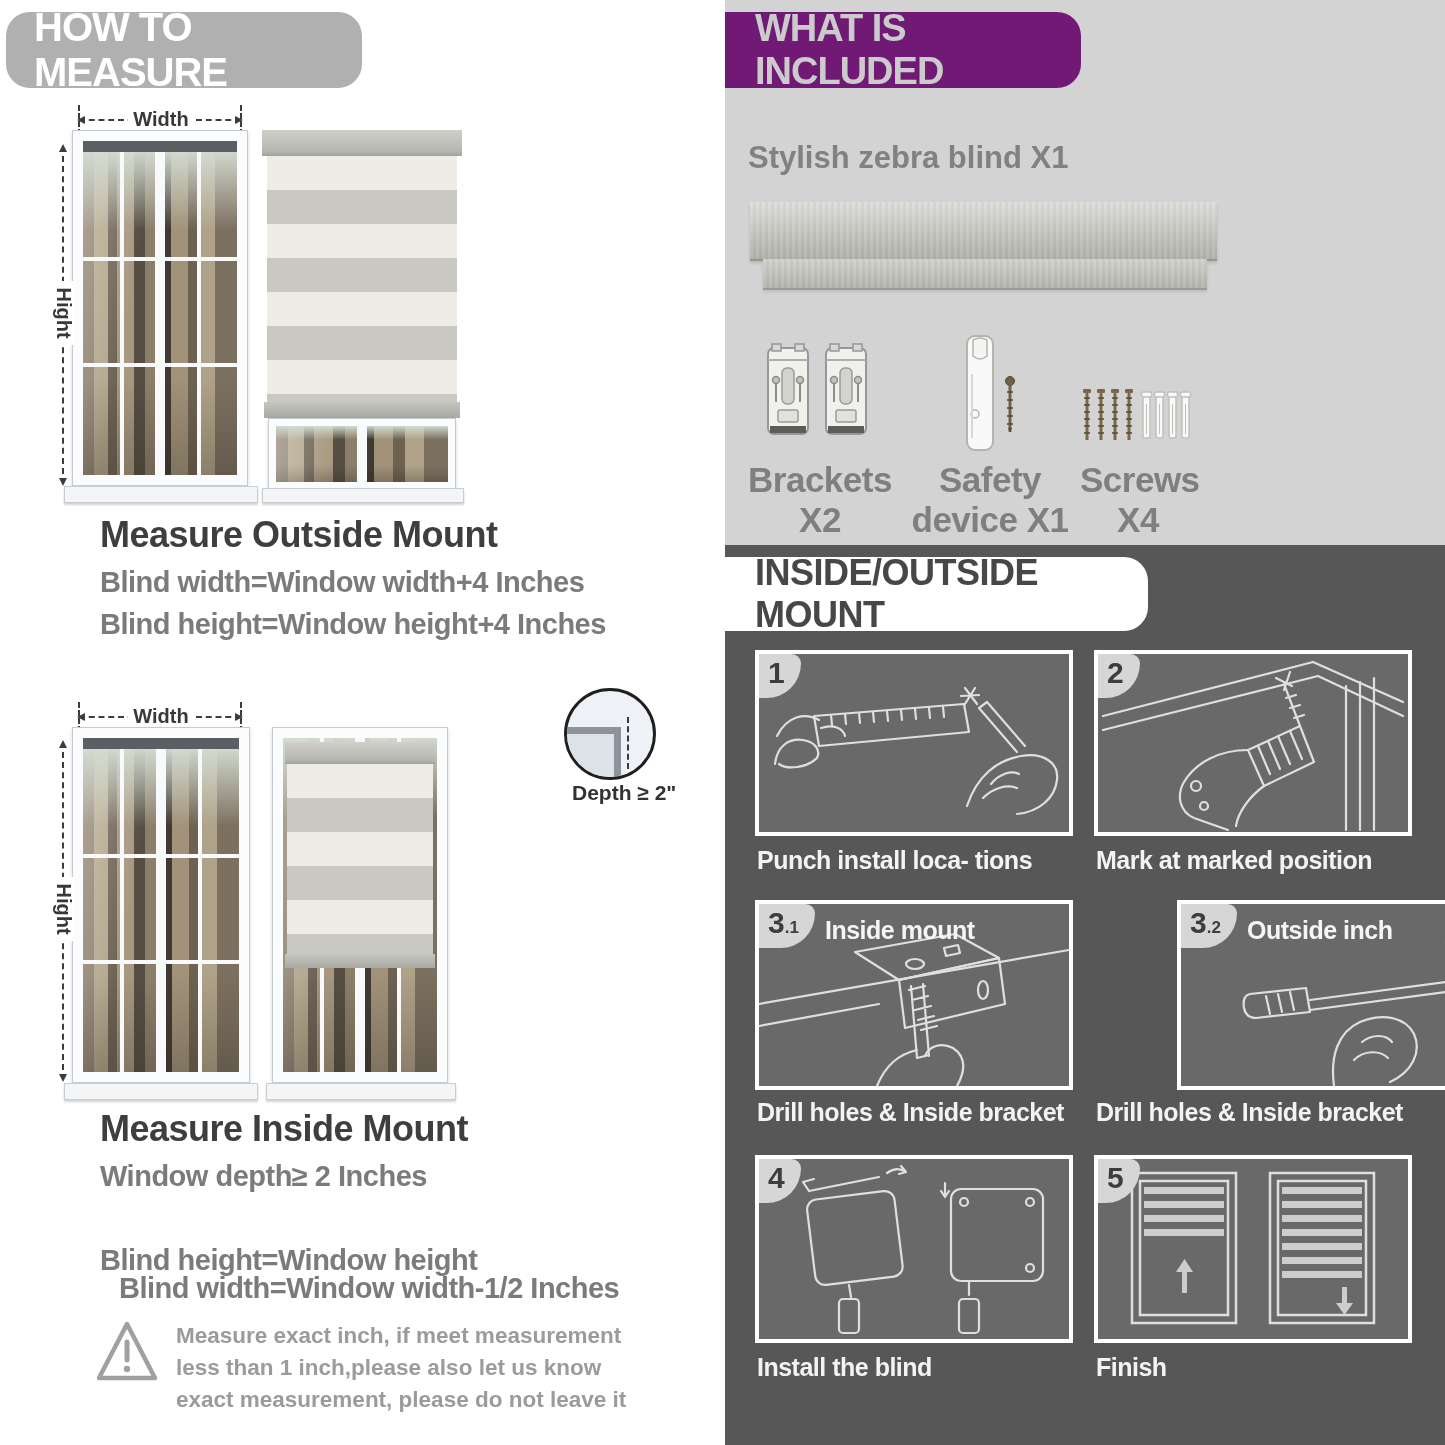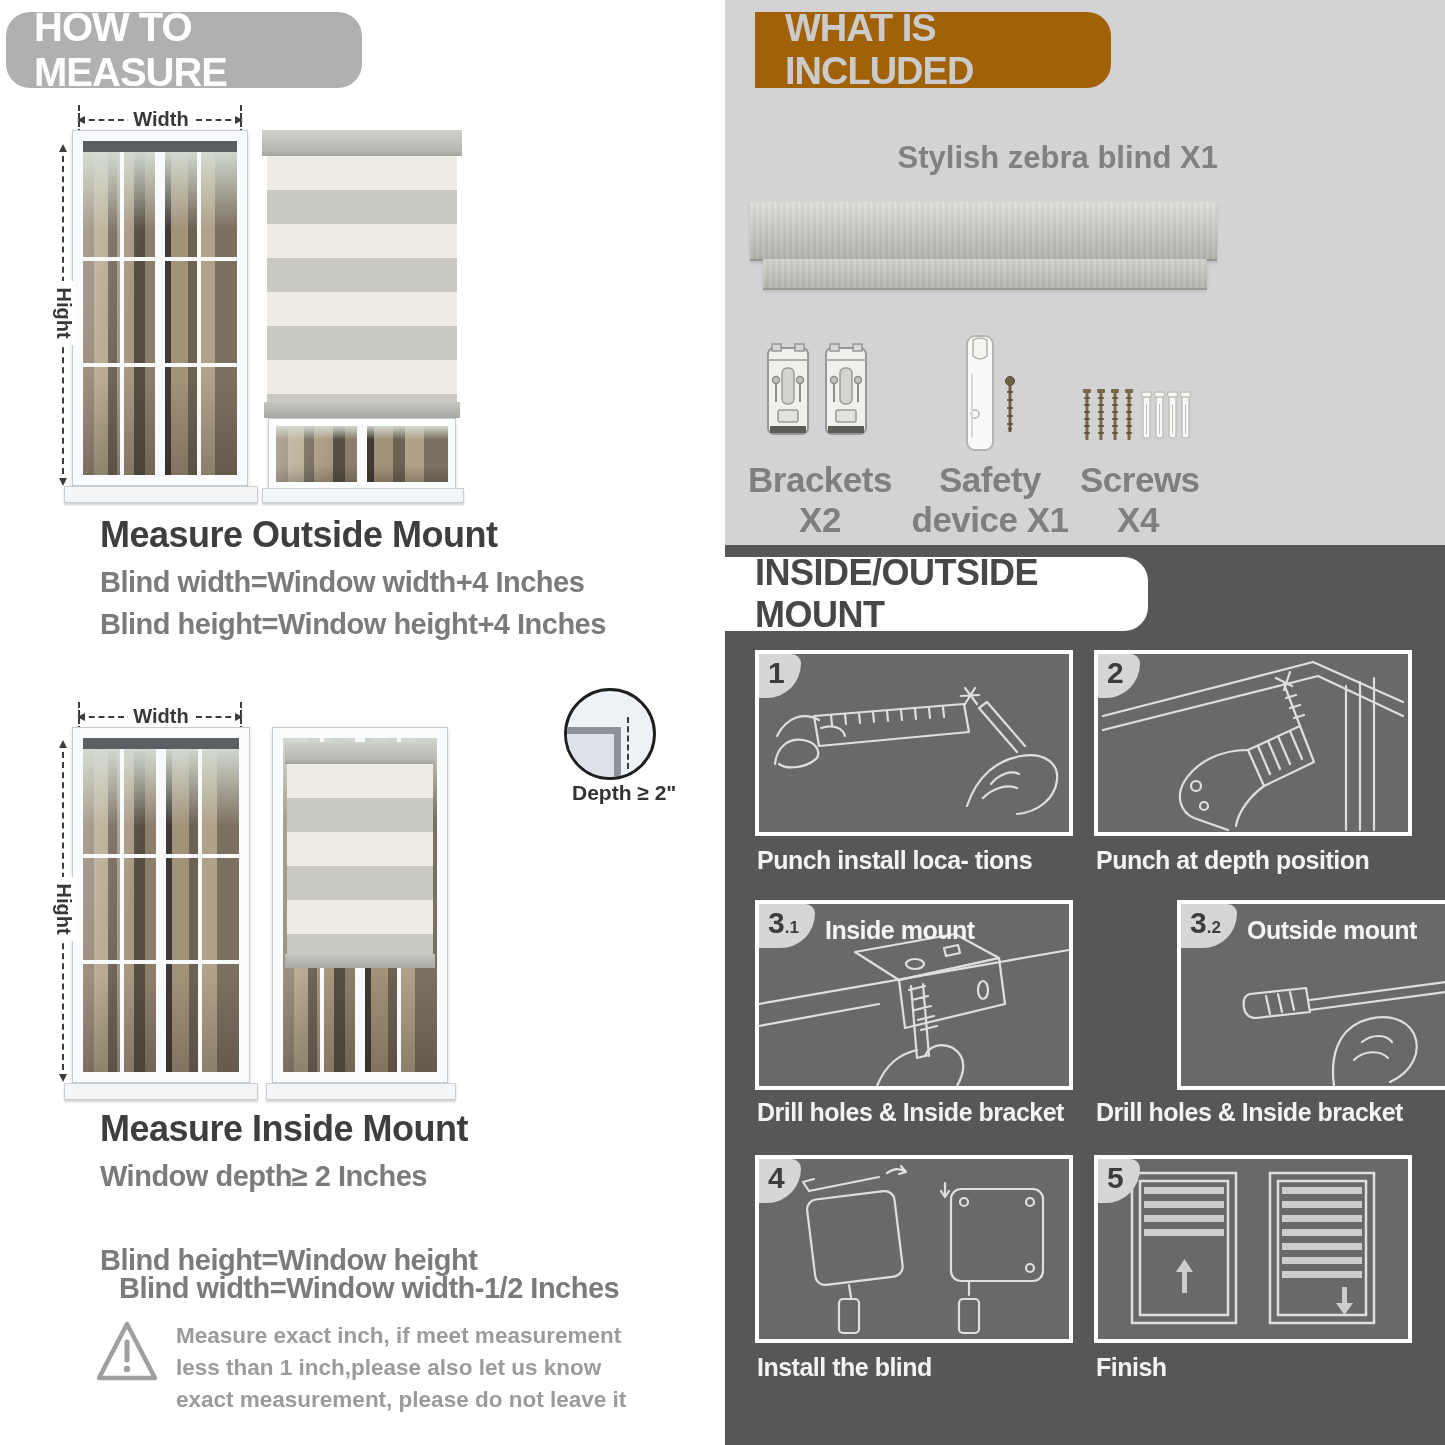--- a/index.html
+++ b/index.html
@@ -4,21 +4,21 @@
 <style>
   html,body{margin:0;padding:0;background:#ffffff;}
   .page{position:relative;width:1445px;height:1445px;overflow:hidden;background:#ffffff;
         font-family:"Liberation Sans","DejaVu Sans",sans-serif;}
   .abs{position:absolute;}
 
   
   .hdr-left{left:6px;top:12px;width:356px;height:76px;background:var(--header-gray,#b0b0b0);
             border-radius:24px;display:flex;align-items:center;}
   .hdr-left span{color:#ffffff;font-weight:bold;font-size:40px;letter-spacing:-1px;padding-left:28px;}
-  .hdr-right{left:755px;top:12px;width:356px;height:76px;background:#a16207;
+  .hdr-right{left:725px;top:12px;width:356px;height:76px;background:#701a75;
              border-radius:0 24px 24px 0;display:flex;align-items:center;}
   .hdr-right span{color:#cbcbcb;font-weight:bold;font-size:38px;letter-spacing:-1px;padding-left:30px;}
   .hdr-mount{left:725px;top:557px;width:423px;height:74px;background:#ffffff;
              border-radius:0 24px 24px 0;display:flex;align-items:center;}
   .hdr-mount span{color:#474747;font-weight:bold;font-size:36px;letter-spacing:-0.5px;padding-left:30px;}
 
   
   .right-top{left:725px;top:0;width:720px;height:545px;background:var(--light-bg,#d3d3d3);}
   .right-dark{left:725px;top:545px;width:720px;height:900px;background:var(--dark-bg,#575757);}
 
@@ -68,21 +68,21 @@
 
   
   .mag{width:86px;height:86px;border-radius:50%;border:3px solid #1f1f1f;background:#eef1f5;overflow:hidden;}
   .mag .band-h{position:absolute;left:-6px;top:36px;width:60px;height:7px;background:#8e939b;}
   .mag .band-v{position:absolute;left:47px;top:36px;width:7px;height:60px;background:#8e939b;}
   .mag .inner{position:absolute;left:-6px;top:43px;width:53px;height:60px;background:#dde2e8;}
   .mag .dline{position:absolute;left:60px;top:26px;height:52px;border-left:2px dashed #3a3a3a;}
   .dlabel{color:#333333;font-weight:bold;font-size:21px;}
 
   
-  .prod-label{color:#818181;font-weight:bold;font-size:31px;text-align:right;}
+  .prod-label{color:#818181;font-weight:bold;font-size:31px;text-align:left;}
   .cassette-big{background:
      repeating-linear-gradient(90deg, rgba(255,255,255,.05) 0 3px, rgba(0,0,0,.03) 3px 6px),
      linear-gradient(180deg,#dededa 0%,#cacac5 45%,#b2b2ac 100%);
      border-bottom:2px solid #96968f;box-shadow:0 2px 3px rgba(0,0,0,.12);}
   .rail-big{background:
      repeating-linear-gradient(90deg, rgba(255,255,255,.05) 0 3px, rgba(0,0,0,.03) 3px 6px),
      linear-gradient(180deg,#d2d2cd 0%,#b5b5af 100%);
      border-bottom:2px solid #9b9b94;box-shadow:0 2px 3px rgba(0,0,0,.10);}
   .item-label{color:#7f7f7f;font-weight:bold;font-size:35px;text-align:center;letter-spacing:-0.5px;}
 
@@ -316,21 +316,21 @@
         <path d="M188,44 l10,-3 M192,54 l10,-3 M196,64 l10,-3"></path>
         <path d="M202,72 L216,108 L166,132 L150,96 Z"></path>
         <path d="M160,92 l12,28 M170,87 l12,28 M180,82 l12,28 M192,77 l12,28"></path>
         <path d="M150,96 C122,96 98,108 86,128 C78,142 82,158 96,164 L130,176 M166,132 C152,142 140,158 138,172"></path>
         <circle cx="98" cy="132" r="5"></circle>
           <circle cx="106" cy="152" r="4"></circle>
       </g>
     </svg>
     <div class="badge"><span>2</span></div>
   </div>
-  <div class="abs caption" style="left:1096px;top:846px;width:320px;">Punch at  depth position</div>
+  <div class="abs caption" style="left:1096px;top:846px;width:320px;">Mark at  marked position</div>
 
   <div class="abs panel" style="left:755px;top:900px;width:318px;height:190px;">
     <svg class="stepsvg" viewBox="0 0 310 182">
       <g stroke="#ececec" fill="none" stroke-width="2.2" stroke-linecap="round" stroke-linejoin="round" opacity="0.9">
         <path d="M0,100 L310,46 M0,122 L120,100"></path>
         <path d="M96,48 L196,30 L240,54 L140,76 Z"></path>
         <path d="M140,76 L240,54 L246,100 L146,124 Z"></path>
         <ellipse cx="156" cy="60" rx="9" ry="5"></ellipse>
         <path d="M185,44 l14,-3 l2,8 l-14,3 Z"></path>
         <ellipse cx="224" cy="86" rx="5" ry="9"></ellipse>
@@ -353,21 +353,21 @@
         <path d="M244,22 c4,-6 10,-6 12,0 c-4,5 -10,5 -12,0"></path>
         <path d="M96,96 L232,78 M96,106 L232,88 M232,78 L242,83 L232,88"></path>
         <path d="M36,90 q-8,2 -6,14 q2,10 12,10 l54,-6 L92,84 Z"></path>
         <path d="M52,92 l4,18 M64,90 l4,18 M76,88 l4,18"></path>
         <path d="M120,182 C116,152 124,128 146,118 C170,108 192,114 200,130 C208,148 198,168 176,178"></path>
         <path d="M148,138 c10,-8 24,-8 30,0 M140,156 c10,-10 26,-10 34,-2"></path>
         <path d="M240,144 L310,122 M246,164 L310,144 M252,182 L310,164"></path>
       </g>
     </svg>
     <div class="badge"><span>3</span><span class="sub">.2</span></div>
-    <div class="plabel">Outside mount</div>
+    <div class="plabel">Outside inch</div>
   </div>
   <div class="abs caption" style="left:1096px;top:1098px;width:320px;">Drill holes &amp;  Inside bracket</div>
 
   <div class="abs panel" style="left:755px;top:1155px;width:318px;height:188px;">
     <svg class="stepsvg" viewBox="0 0 310 180">
       <g stroke="#ececec" fill="none" stroke-width="2.2" stroke-linecap="round" stroke-linejoin="round" opacity="0.9">
         <path d="M50,32 L120,18 M50,32 l-6,-9 l11,-3"></path>
         <path d="M128,14 q10,-7 19,-1 l-5,-6 M147,13 l-7,2"></path>
         <g transform="rotate(-7 96 80)">
           <rect x="52" y="36" width="88" height="86" rx="10"></rect>

